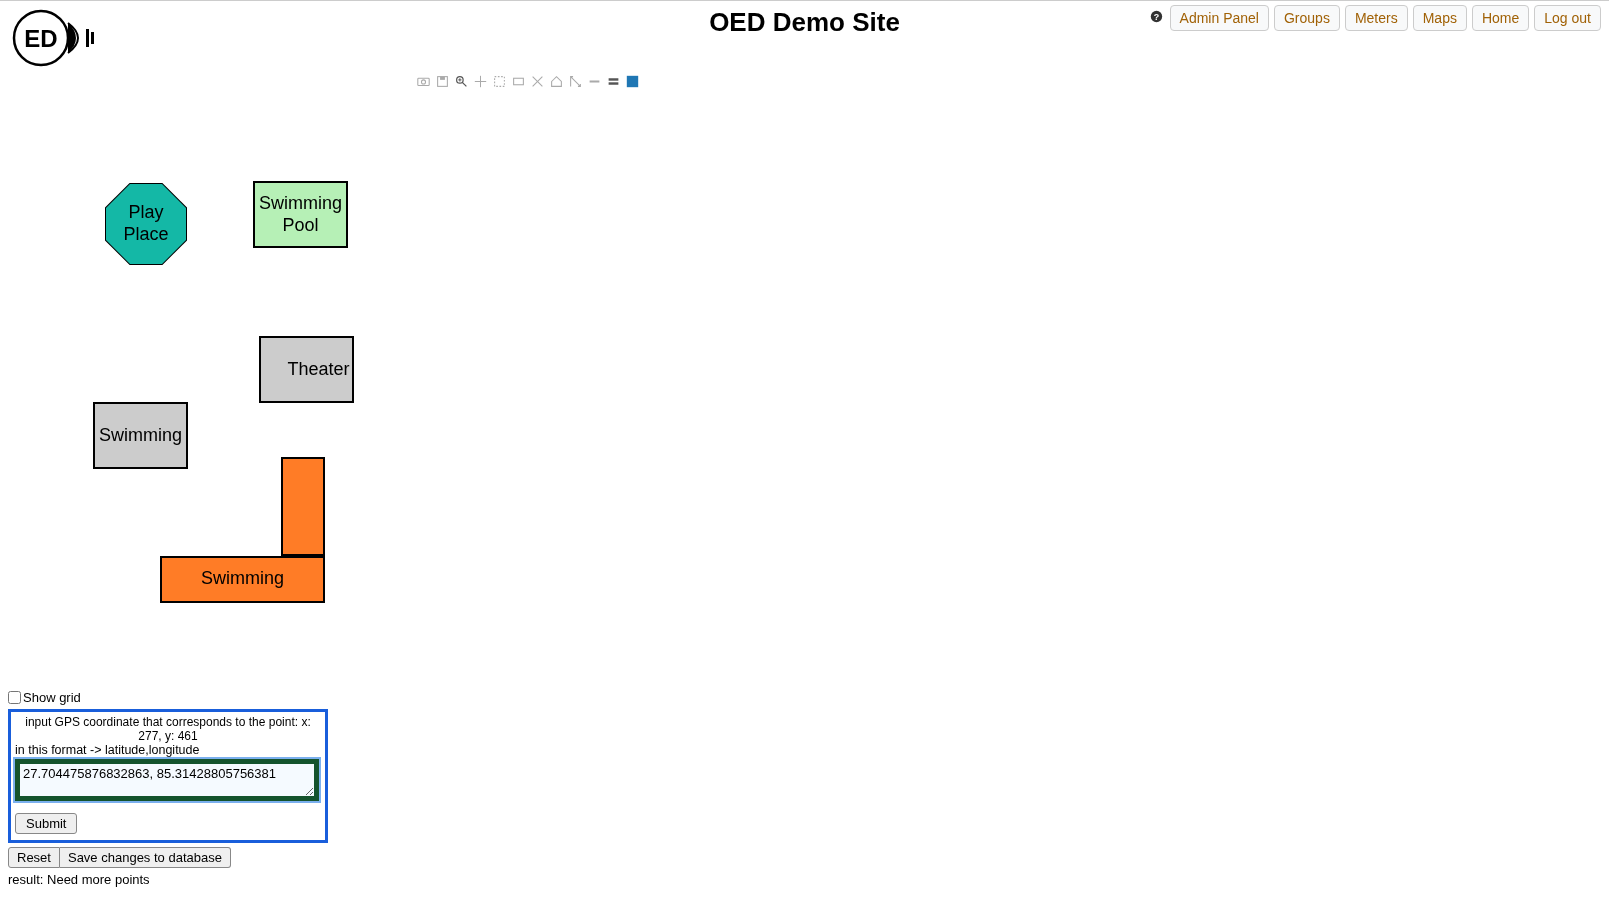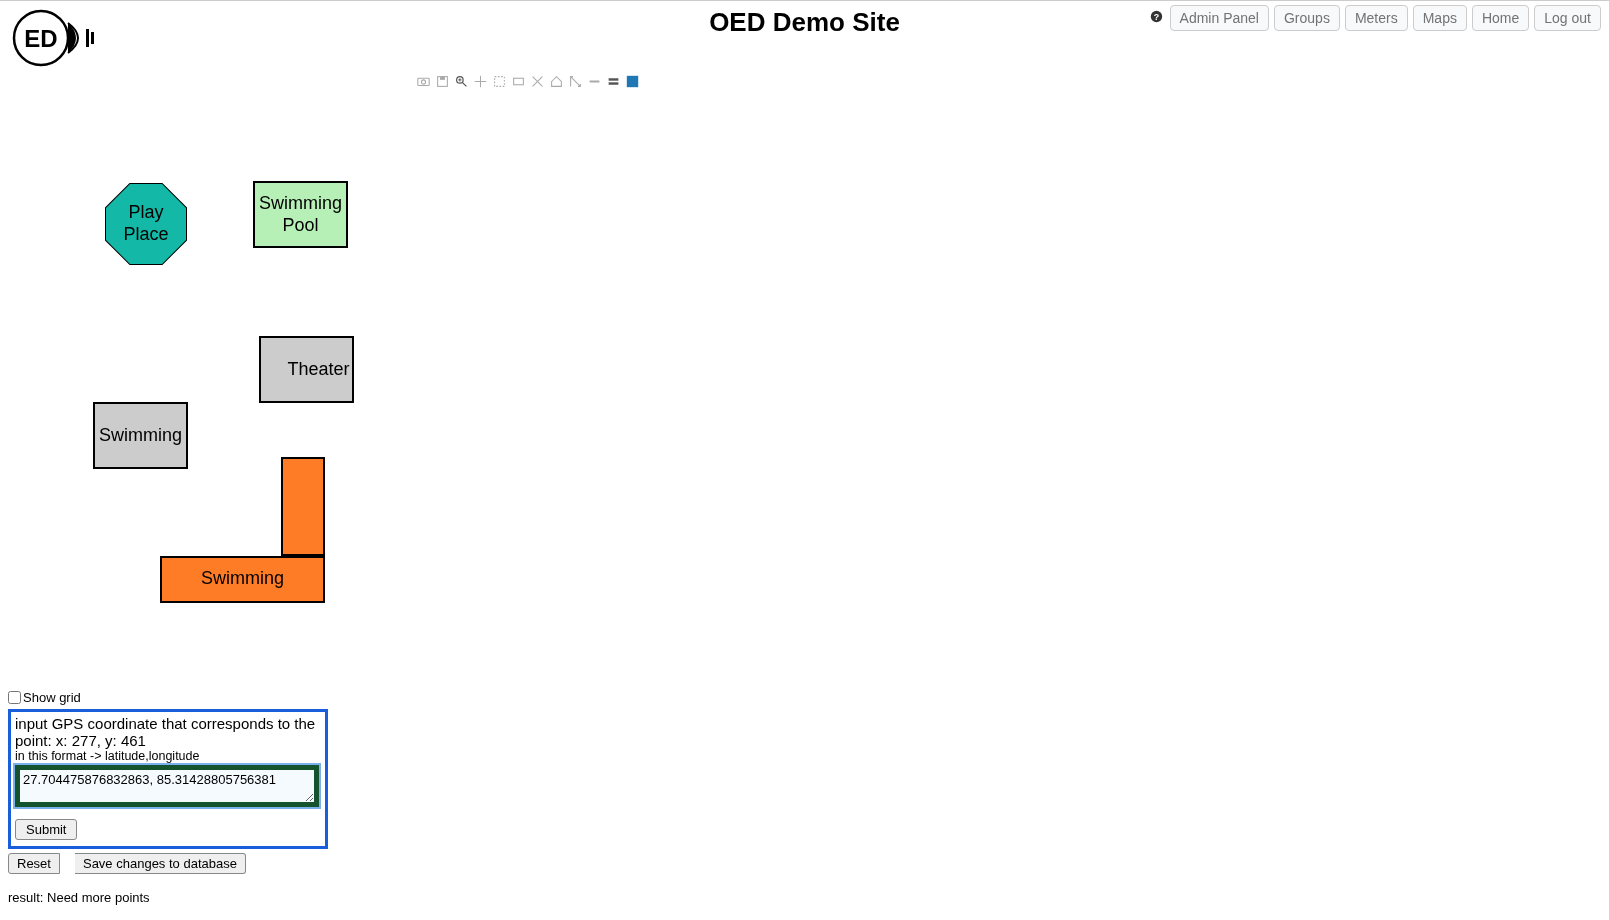--- a/index.html
+++ b/index.html
@@ -2,21 +2,21 @@
 <html><head>
 <meta charset="utf-8">
 <style>
 * { box-sizing: border-box; margin: 0; padding: 0; }
 body { font-family: Arial, Helvetica, sans-serif; width: 1609px; background: #fff; border-top: 1px solid #ccc; }
 .header { display: flex; align-items: flex-start; padding: 2px 10px 0 10px; position: relative; height: 70px; }
 .logo { position: absolute; left: 12px; top: 8px; }
 .title { font-size: 26px; font-weight: bold; width: 100%; text-align: center; padding-top: 4px; }
 .nav { position: absolute; right: 8px; top: 4px; display: flex; align-items: center; gap: 5px; }
 .help-icon { font-size: 12px; margin-right: 2px; cursor: pointer; color: #333; }
-.nav-btn { background: #f8f9fa; border: 1px solid #ccc; border-radius: 4px; padding: 4px 9px; font-size: 14px; color: #737373; cursor: pointer; }
+.nav-btn { background: #f8f9fa; border: 1px solid #ccc; border-radius: 4px; padding: 4px 9px; font-size: 14px; color: #a16207; cursor: pointer; }
 
 .toolbar { display: flex; gap: 6px; margin-left: 417px; margin-top: 4px; }
 .tool-icon { width: 13px; height: 13px; display: flex; align-items: center; justify-content: center; color: #aaa; cursor: pointer; }
 .tool-icon.active { color: #1f77b4; }
 .tool-icon.dark { color: #555; }
 
 .canvas { position: relative; width: 1200px; height: 590px; margin-top: 6px; }
 
 .shape { position: absolute; border: 2px solid #000; display: flex; align-items: center; justify-content: center; text-align: center; font-size: 18px; line-height: 1.2; }
 
@@ -28,28 +28,28 @@
 .cafeteria { width: 95px; height: 67px; left: 93px; top: 308px; background: #ccc; }
 .housing-tower { width: 44px; height: 99px; left: 281px; top: 363px; background: #ff7c26; }
 .housing-base { width: 165px; height: 47px; left: 160px; top: 462px; background: #ff7c26; border-top: 2px solid #000; }
 .housing-label { position: absolute; left: 160px; top: 474px; width: 165px; text-align: center; font-size: 18px; }
 
 .bottom-panel { margin-left: 8px; margin-top: 6px; }
 .showgrid-row { font-size: 13px; display: flex; align-items: center; margin-bottom: 4px; }
 .showgrid-row input { margin-right: 2px; }
 
 .gps-box { border: 3px solid #195edb; width: 320px; padding: 3px 4px 6px 4px; }
-.gps-box .line1 { font-size: 15px; }
+.gps-box .line1 { font-size: 12px; text-align: center; }
 .gps-box .line2 { font-size: 12.5px; }
 .gps-input { width: 304px; height: 42px; border: 5px solid #14532d; font-size: 13px; padding: 2px 3px; margin-top: 2px; resize: both; font-family: Arial; background: #f5faff; outline: 2px solid #7bb0ee; }
 .submit-btn { margin-top: 8px; border: 1px solid #888; border-radius: 3px; background: #efefef; font-size: 13px; padding: 2px 10px; cursor: pointer; }
 
-.action-row { margin-top: 4px; display: flex; gap: 15px; }
+.action-row { margin-top: 4px; display: flex; gap: 0; }
 .action-btn { border: 1px solid #888; background: #efefef; font-size: 13px; padding: 2px 8px; cursor: pointer; }
-.result-text { font-size: 13px; margin-top: 16px; }
+.result-text { font-size: 13px; margin-top: 4px; }
 
 svg.mini { width: 13px; height: 13px; }
 </style>
 </head>
 <body>
 
 <div class="header">
   <div class="logo">
     <svg width="84" height="58" viewBox="0 0 84 58">
       <circle cx="29" cy="29" r="27" fill="none" stroke="#000" stroke-width="2.5"></circle>

